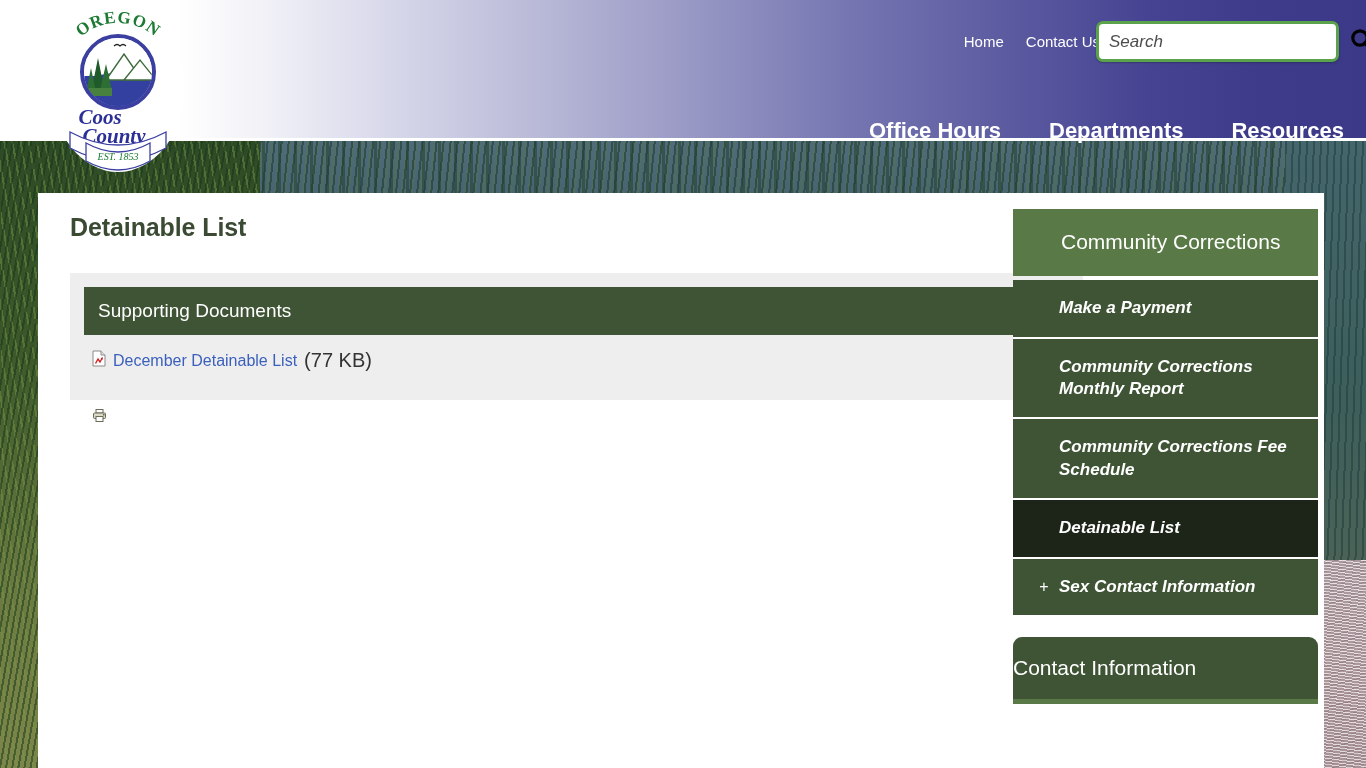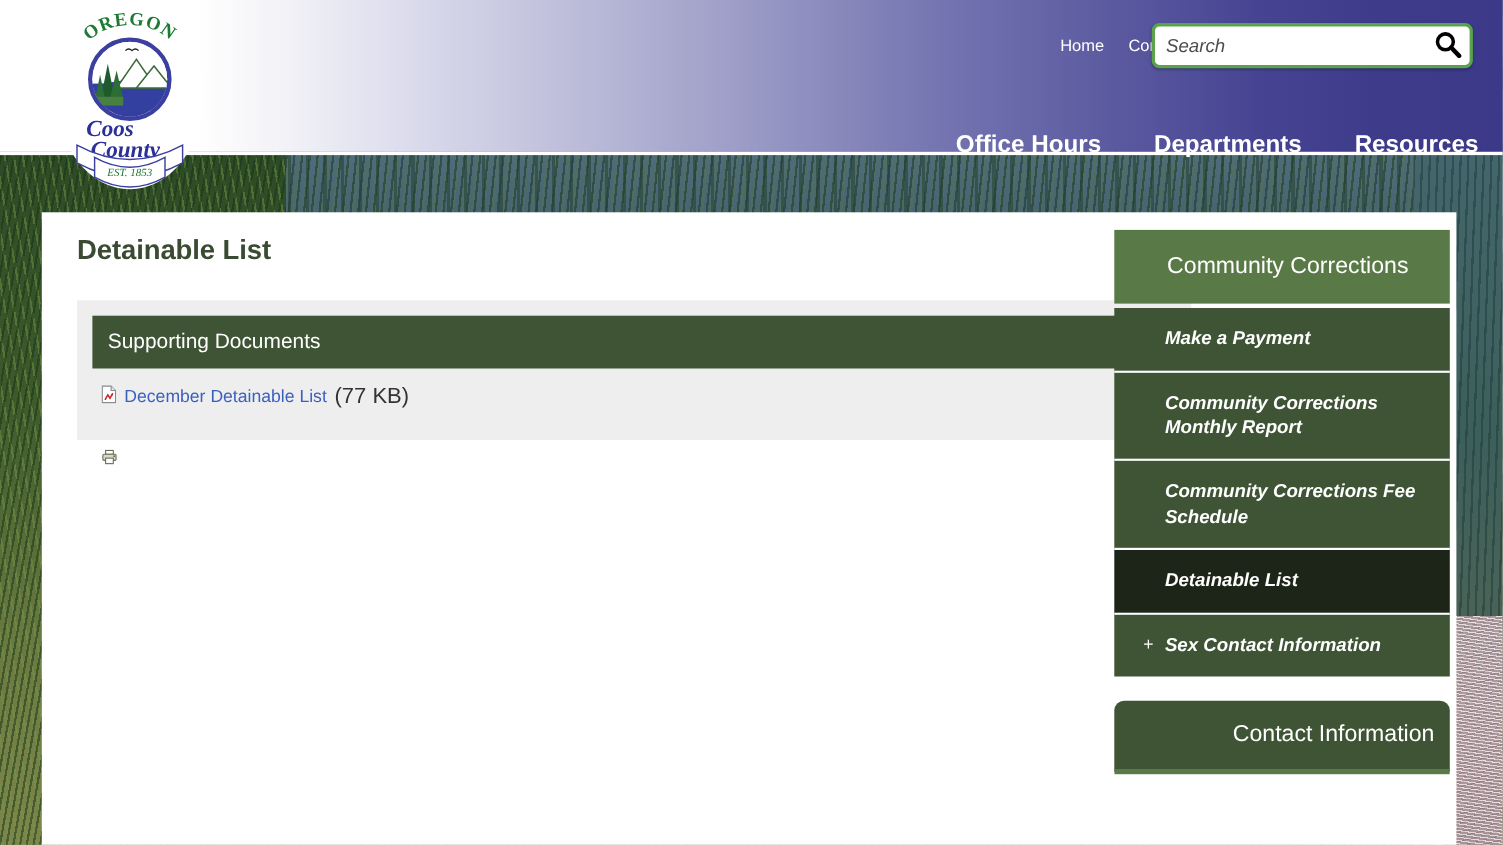--- a/index.html
+++ b/index.html
@@ -80,21 +80,21 @@
   #utility-nav {
     position: absolute; right: 266px; top: 33px;
     display: flex; gap: 22px; align-items: center; z-index: 8;
   }
   #utility-nav a {
     color: #ffffff; font-size: 15px; text-decoration: none; white-space: nowrap;
   }
 
   
   #search-box {
-    position: absolute; right: 27px; top: 21px; width: 292px; height: 41px;
+    position: absolute; right: 27px; top: 21px; width: 243px; height: 41px;
     background: #ffffff;
     border: 3px solid #5aa34c;
     border-radius: 7px;
     display: flex; align-items: center; z-index: 8;
     box-shadow: 0 1px 2px rgba(0,0,0,.25);
   }
   #search-input {
     border: 0; outline: 0; flex: 1 1 auto; height: 100%;
     padding: 0 10px; font-size: 17px; font-style: italic;
     font-family: "Liberation Sans", sans-serif; color: #333;
@@ -170,22 +170,22 @@
 
   .section-title {
     background: #597a46;
     color: #ffffff;
     font-size: 21px;
     padding: 21px 14px 22px 48px;
     line-height: 1.15;
   }
   .section-title.rounded {
     border-radius: 9px 9px 0 0;
-    padding: 19px 14px 19px 0;
-    text-align: right;
+    padding: 19px 28px 19px 0;
+    text-align: left;
     background: #3e5434;
     border-bottom: 5px solid #597a46;
   }
 
   #section-menu { margin-top: 4px; }
   .menu-item {
     background: #3e5434;
     border-bottom: 2px solid #ffffff;
     color: #ffffff;
     font-size: 17px; font-weight: bold;

